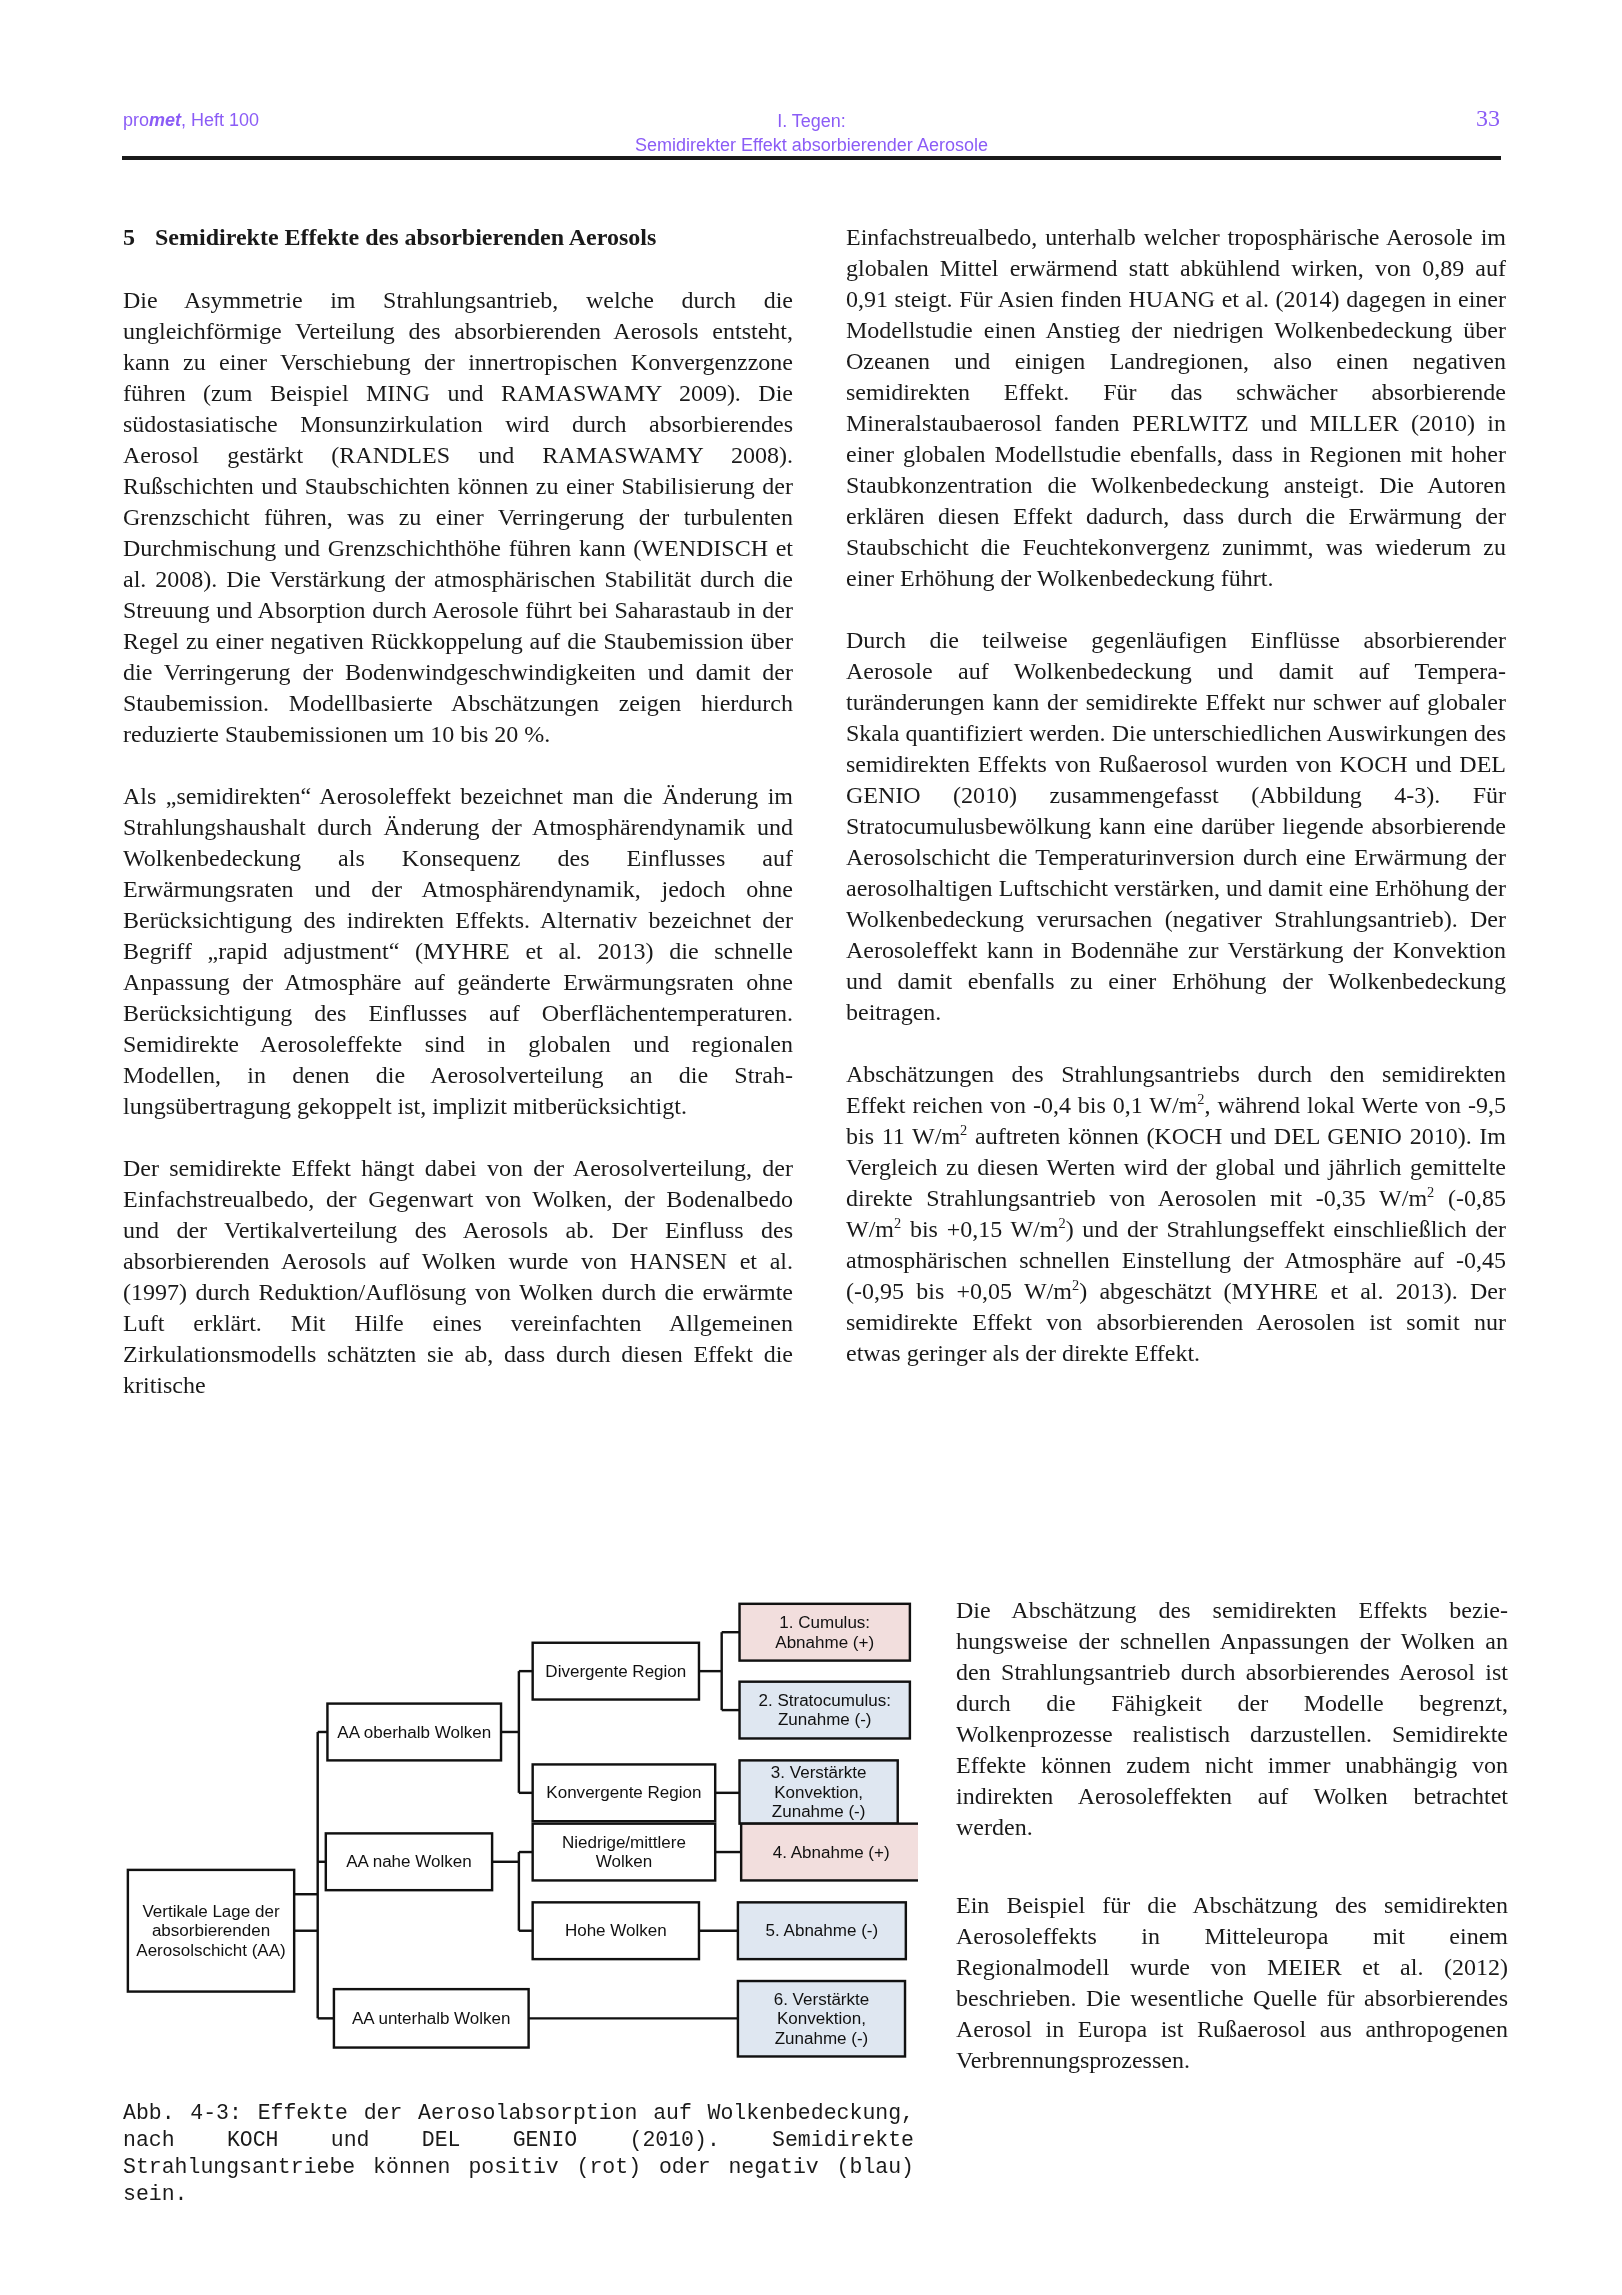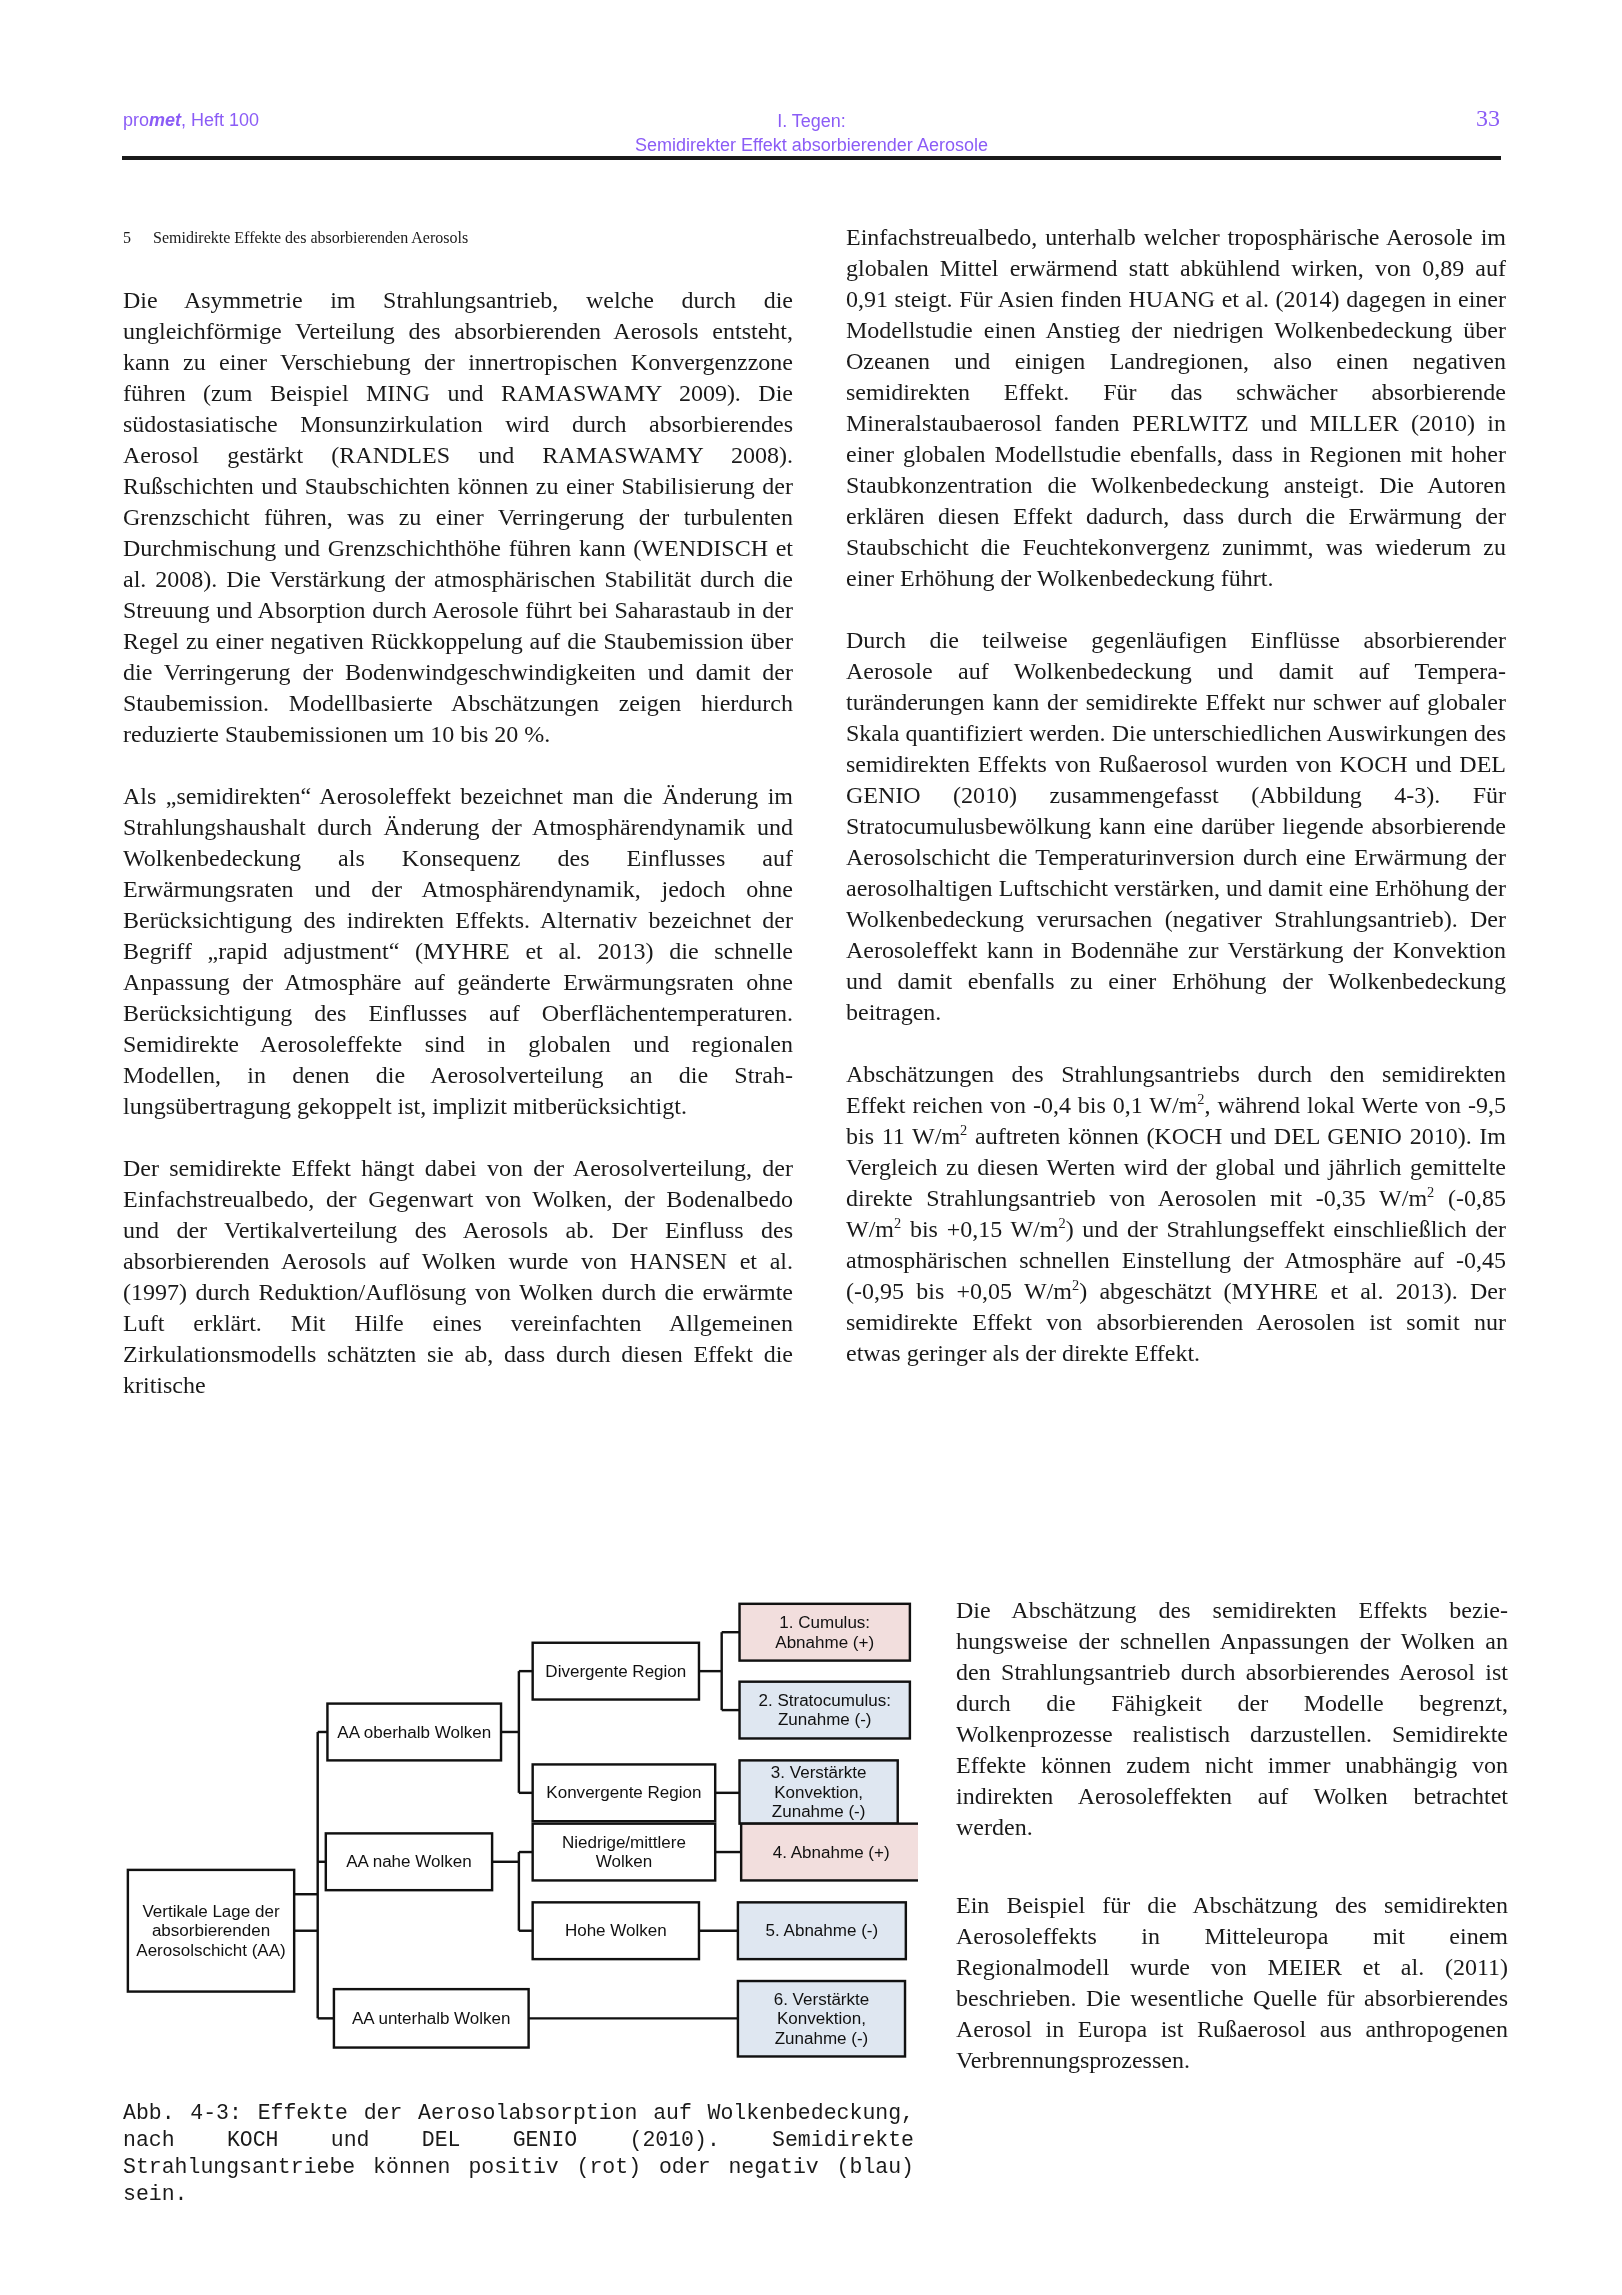--- a/index.html
+++ b/index.html
@@ -8,21 +8,21 @@
   .hdr-left { left: 123px; top: 110px; }
   .hdr-left i { font-weight: bold; }
   .hdr-center { left: 568px; width: 487px; top: 110px; text-align: center; line-height: 23.5px; }
   .hdr-right { right: 123px; top: 105px; font-family: "Liberation Serif", serif; font-size: 24px; }
   .rule { position: absolute; left: 122px; top: 156px; width: 1379px; height: 4px; background: #1a1a1a; }
   .col { position: absolute; font-family: "Liberation Serif", serif; font-size: 24px; line-height: 31px; text-align: justify; hyphens: manual; }
   .col-left { left: 123px; top: 222px; width: 670px; }
   .col-right { left: 846px; top: 222px; width: 660px; }
   .col-right2 { left: 956px; top: 1595px; width: 552px; }
   .col p { margin: 0 0 31px 0; }
-  h2 { font-family: "Liberation Serif", serif; font-weight: normal; font-size: 16px; margin: 0 0 32px 0; }
+  h2 { font-family: "Liberation Serif", serif; font-weight: bold; font-size: 24px; margin: 0 0 32px 0; }
   h2 .num { display: inline-block; width: 26px; }
   sup { font-size: 60%; line-height: 0; }
   .figure { position: absolute; left: 123px; top: 1598px; width: 795px; height: 487px; }
   .caption { position: absolute; left: 123px; top: 2100px; width: 791px; font-family: Liberation Mono, monospace; font-size: 21.5px; line-height: 27px; text-align: justify; }
   svg text { font-family: "Liberation Sans", sans-serif; font-size: 21px; fill: #111; }
 </style>
 </head>
 <body>
 
 <div class="hdr hdr-left"><span>pro</span><i>met</i><span>, Heft 100</span></div>
@@ -41,21 +41,21 @@
 </div>
 
 <div class="col col-right">
   <p>Einfachstreualbedo, unterhalb welcher troposphärische Aerosole im globalen Mittel erwärmend statt abkühlend wirken, von 0,89 auf 0,91 steigt. Für Asien finden HUANG et al. (2014) dagegen in einer Modellstudie einen Anstieg der niedrigen Wolkenbedeckung über Ozeanen und eini­gen Landregionen, also einen negativen semidirekten Ef­fekt. Für das schwächer absorbierende Mineralstaubaerosol fanden PERLWITZ und MILLER (2010) in einer globalen Modellstudie ebenfalls, dass in Regionen mit hoher Staub­konzentration die Wolkenbedeckung ansteigt. Die Autoren erklären diesen Effekt dadurch, dass durch die Erwärmung der Staubschicht die Feuchtekonvergenz zunimmt, was wiederum zu einer Erhöhung der Wolkenbedeckung führt.</p>
   <p>Durch die teilweise gegenläufigen Einflüsse absorbierender Aerosole auf Wolkenbedeckung und damit auf Tempera­turänderungen kann der semidirekte Effekt nur schwer auf globaler Skala quantifiziert werden. Die unterschiedlichen Auswirkungen des semidirekten Effekts von Rußaerosol wurden von KOCH und DEL GENIO (2010) zusammenge­fasst (Abbildung 4-3). Für Stratocumulusbewölkung kann eine darüber liegende absorbierende Aerosolschicht die Temperaturinversion durch eine Erwärmung der aerosol­haltigen Luftschicht verstärken, und damit eine Erhöhung der Wolkenbedeckung verursachen (negativer Strahlungs­antrieb). Der Aerosoleffekt kann in Bodennähe zur Verstär­kung der Konvektion und damit ebenfalls zu einer Erhö­hung der Wolkenbedeckung beitragen.</p>
   <p><span>Abschätzungen des Strahlungsantriebs durch den semidi­rekten Effekt reichen von -0,4 bis 0,1 W/m</span><sup>2</sup><span>, während lokal Werte von -9,5 bis 11 W/m</span><sup>2</sup><span> auftreten können (KOCH und DEL GENIO 2010). Im Vergleich zu diesen Werten wird der global und jährlich gemittelte direkte Strahlungsantrieb von Aerosolen mit -0,35 W/m</span><sup>2</sup><span> (-0,85 W/m</span><sup>2</sup><span> bis +0,15 W/m</span><sup>2</sup><span>) und der Strahlungseffekt einschließlich der atmosphärischen schnellen Einstellung der Atmosphäre auf -0,45 (-0,95 bis +0,05 W/m</span><sup>2</sup><span>) abgeschätzt (MYHRE et al. 2013). Der semi­direkte Effekt von absorbierenden Aerosolen ist somit nur etwas geringer als der direkte Effekt.</span></p>
 </div>
 
 <div class="col col-right2">
   <p style="margin-bottom:47px">Die Abschätzung des semidirekten Effekts bezie­hungsweise der schnellen Anpassungen der Wol­ken an den Strahlungsantrieb durch absorbieren­des Aerosol ist durch die Fähigkeit der Modelle begrenzt, Wolkenprozesse realistisch darzustel­len. Semidirekte Effekte können zudem nicht im­mer unabhängig von indirekten Aerosoleffekten auf Wolken betrachtet werden.</p>
-  <p>Ein Beispiel für die Abschätzung des semidi­rekten Aerosoleffekts in Mitteleuropa mit ei­nem Regionalmodell wurde von MEIER et al. (2011) beschrieben. Die wesentliche Quelle für absorbierendes Aerosol in Europa ist Rußaero­sol aus anthropogenen Verbrennungsprozessen.</p>
+  <p>Ein Beispiel für die Abschätzung des semidi­rekten Aerosoleffekts in Mitteleuropa mit ei­nem Regionalmodell wurde von MEIER et al. (2012) beschrieben. Die wesentliche Quelle für absorbierendes Aerosol in Europa ist Rußaero­sol aus anthropogenen Verbrennungsprozessen.</p>
 </div>
 
 <div class="figure">
   <svg id="diagram" width="795" height="487" viewBox="0 0 980 600">
       <rect x="6" y="335" width="205" height="150" fill="#ffffff" stroke="#111111" stroke-width="3"></rect>
       <text x="108.5" y="393" text-anchor="middle">Vertikale Lage der</text>
       <text x="108.5" y="417" text-anchor="middle">absorbierenden</text>
       <text x="108.5" y="441" text-anchor="middle">Aerosolschicht (AA)</text>
       <line x1="211" y1="410" x2="240" y2="410" stroke="#111111" stroke-width="3"></line>
       <line x1="211" y1="365" x2="240" y2="365" stroke="#111111" stroke-width="3"></line>

